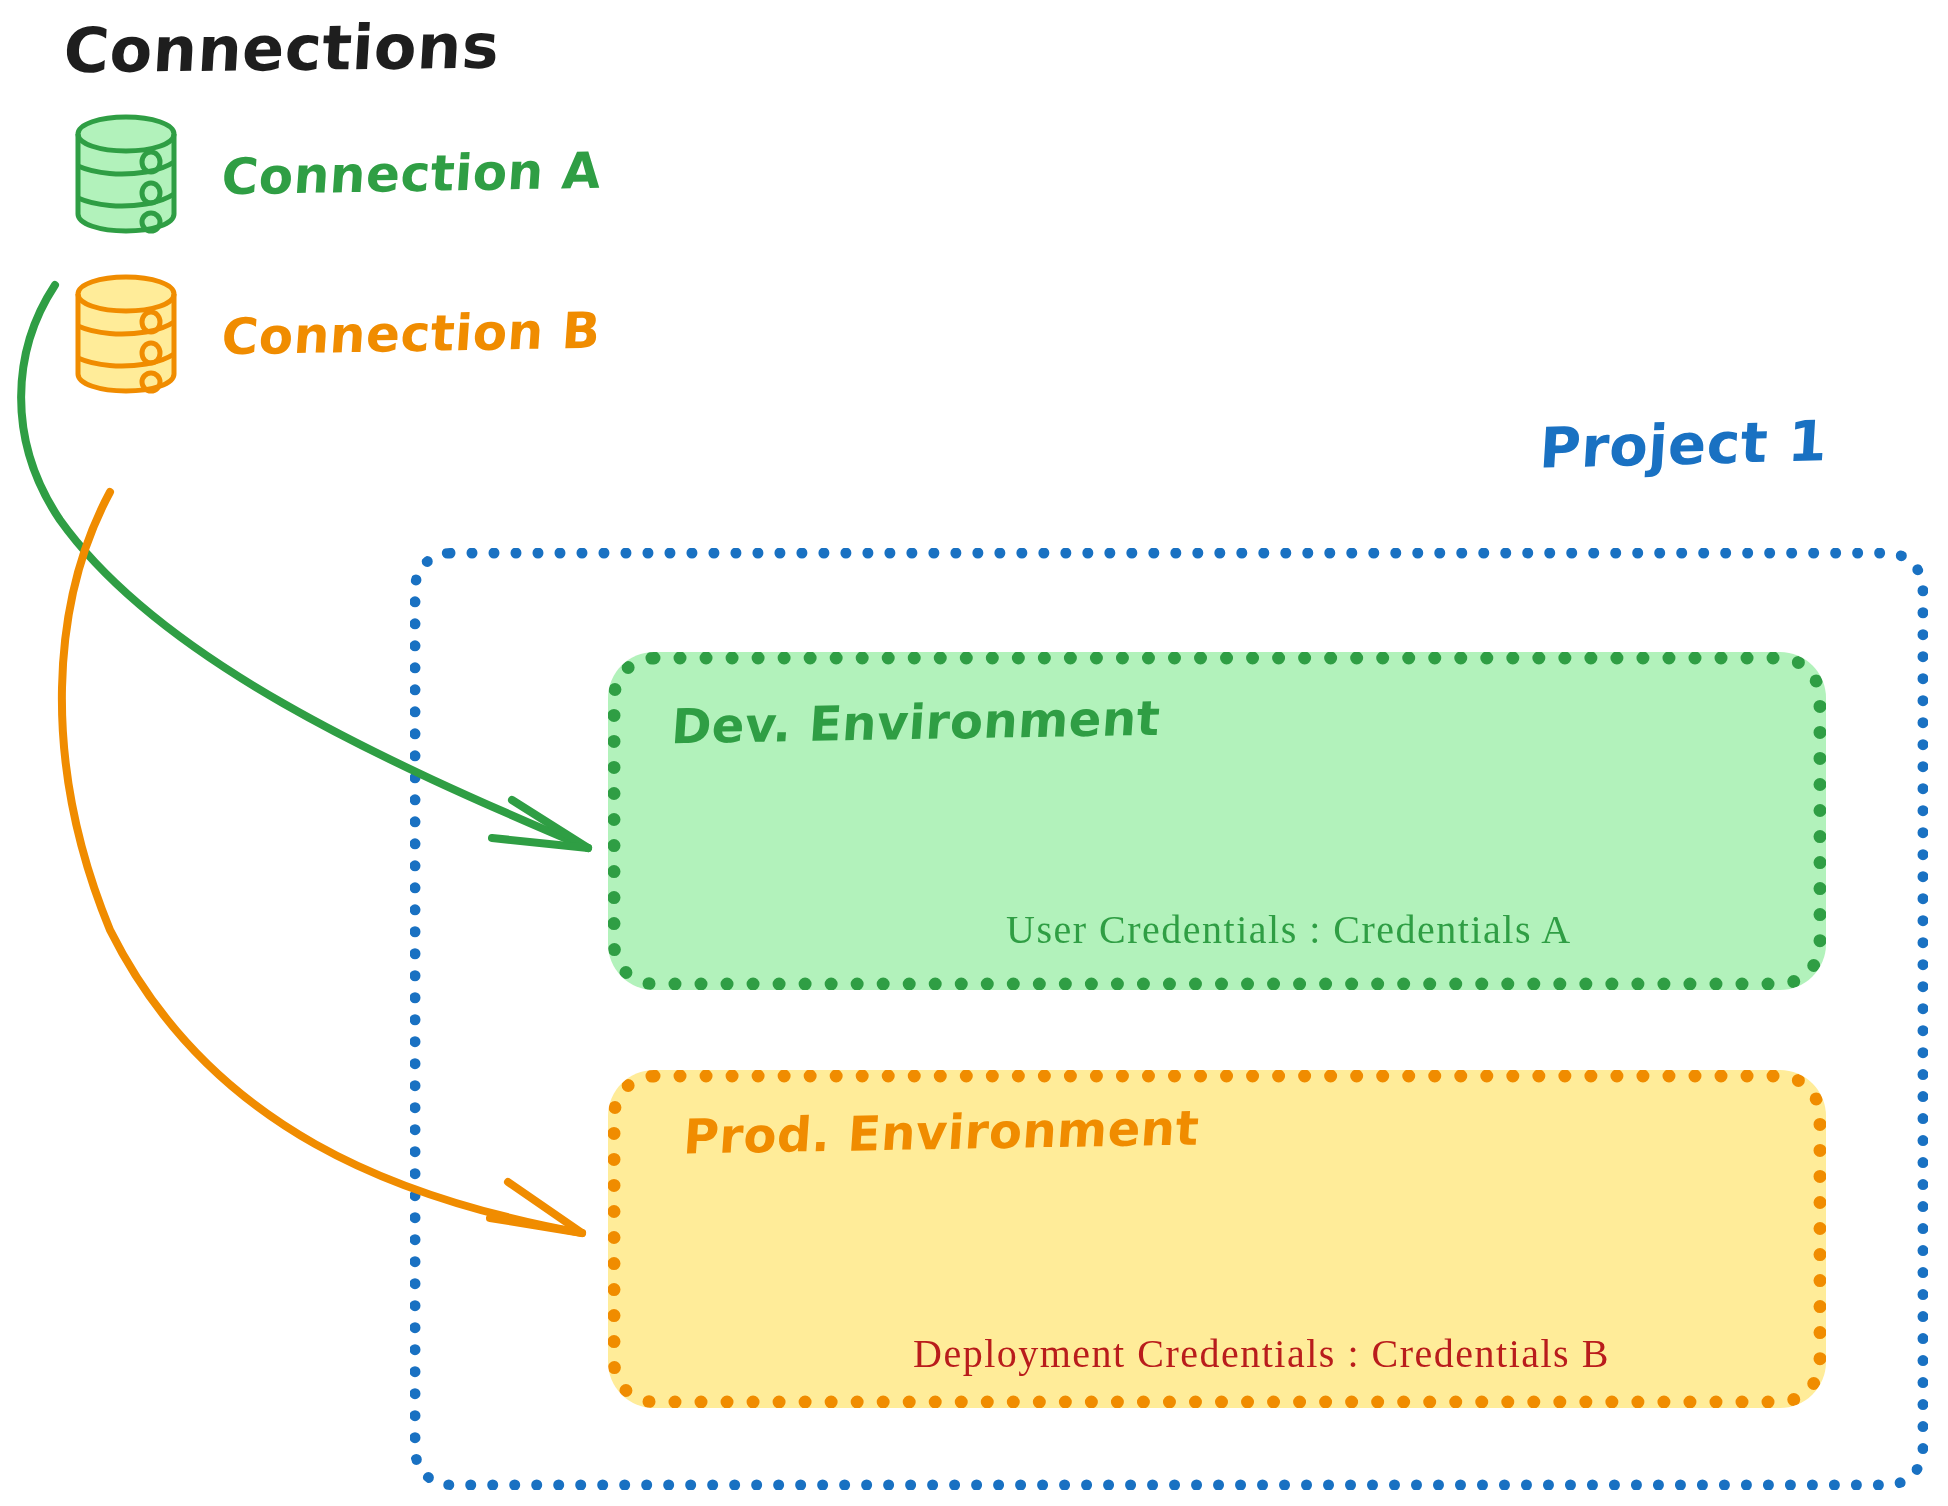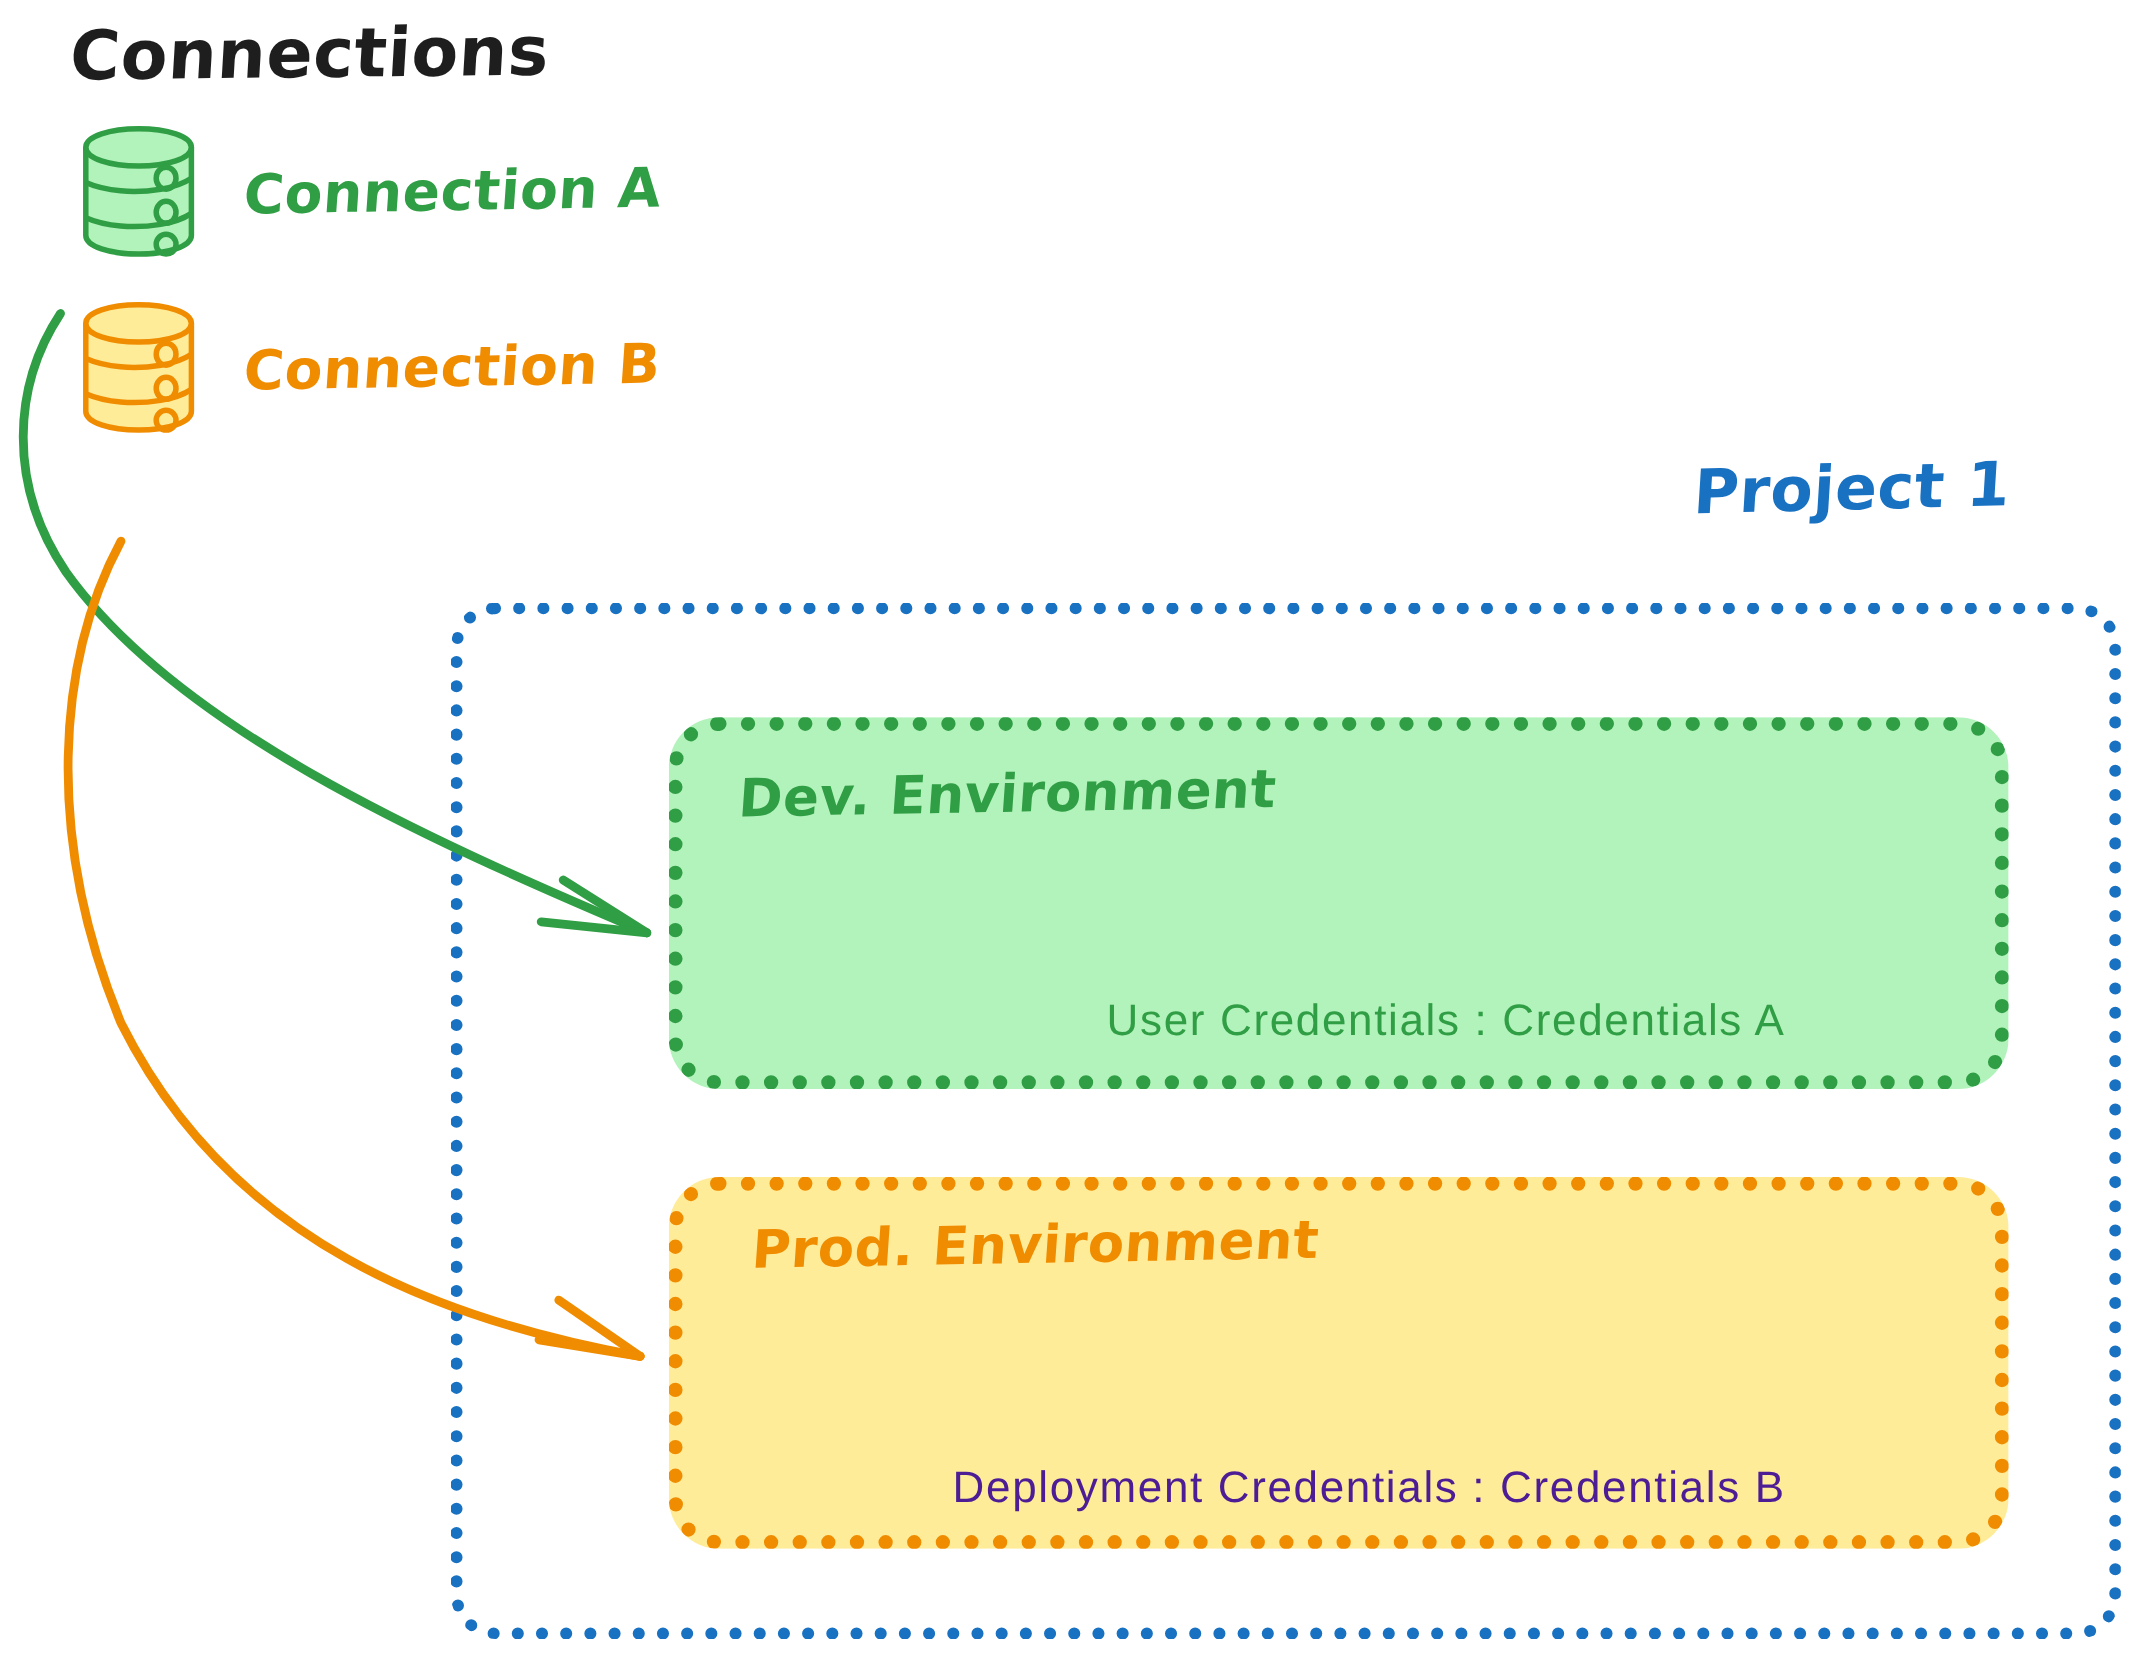--- a/index.html
+++ b/index.html
@@ -82,34 +82,34 @@
   }
   #title-prod-env {
     left: 684px;
     top: 1104px;
     color: #f08c00;
   }
 
   
   .cred-line {
     position: absolute;
-    font-family: Liberation Sans, sans-serif;
+    font-family: Liberation Serif, serif;
     font-size: 40px;
     letter-spacing: 1.5px;
     white-space: nowrap;
   }
   #cred-dev {
     left: 1006px;
     top: 906px;
     color: #2f9e44;
   }
   #cred-prod {
-    left: 866px;
+    left: 913px;
     top: 1330px;
-    color: #4c1d95;
+    color: #b91c1c;
   }
 
   
   .box {
     position: absolute;
     border-radius: 46px;
     box-sizing: border-box;
   }
   #project-box {
     left: 410px;

